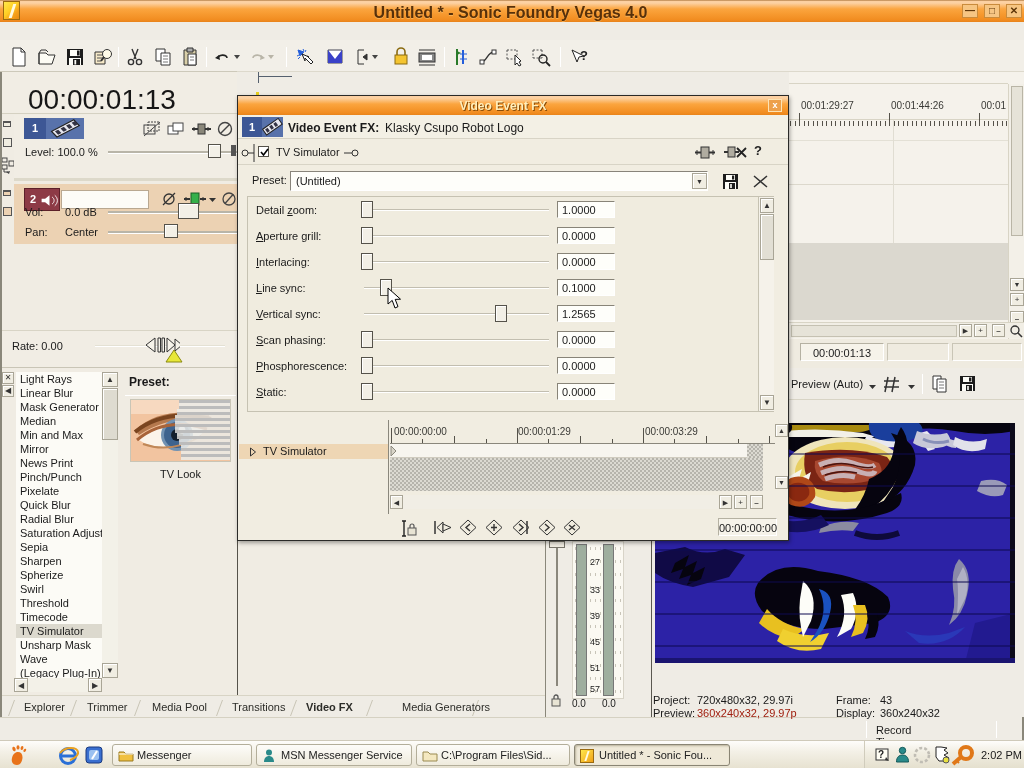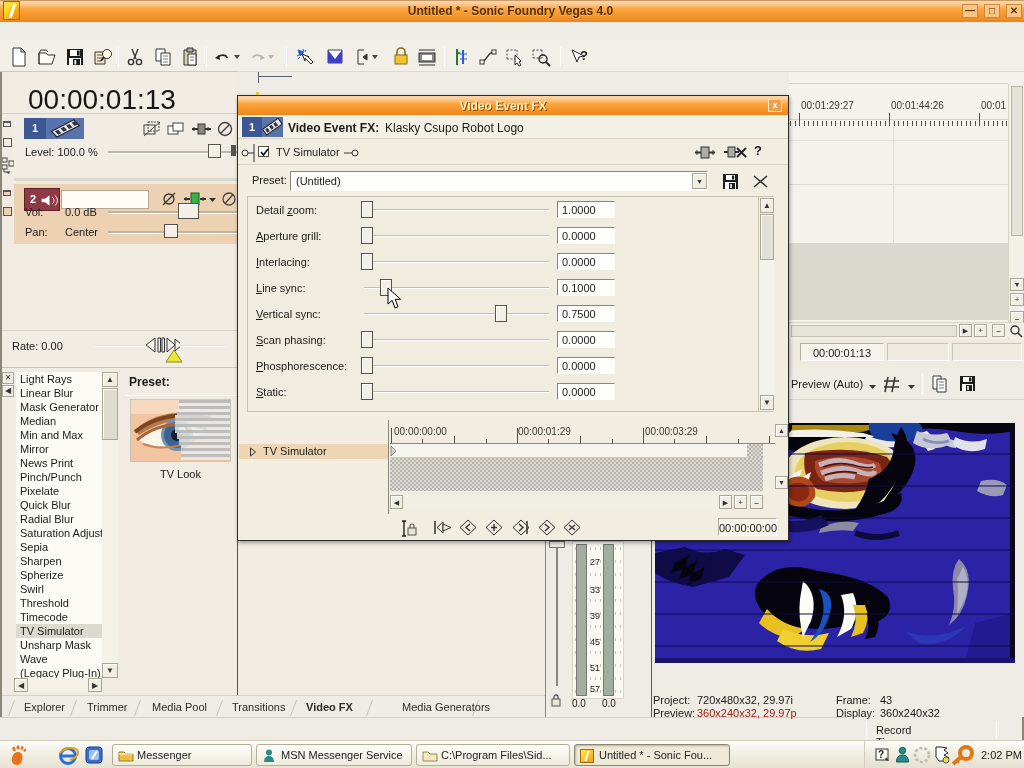--- a/index.html
+++ b/index.html
@@ -1,19 +1,19 @@
 <!DOCTYPE html>
 <html><head><meta charset="utf-8"><style>
 *{margin:0;padding:0;box-sizing:border-box;}
 html,body{width:1024px;height:768px;overflow:hidden;}
 body{font-family:"Liberation Sans",sans-serif;font-size:11px;color:#1a1a1a;background:#efece5;position:relative;}
 .abs{position:absolute;}
 
 #titlebar{left:0;top:0;width:1024px;height:22px;background:linear-gradient(#9a6428 0,#fccfa0 1px,#fcd2a4 3px,#fba53f 9px,#f79a30 14px,#f18c20 20px,#e8831a 22px);}
-#titlebar .ttext{position:absolute;left:0;right:46px;top:4px;text-align:center;font-weight:bold;font-size:12px;color:#57300a;text-shadow:0 1px 0 rgba(255,200,120,.55);padding-left:43px;}
+#titlebar .ttext{position:absolute;left:0;right:46px;top:4px;text-align:center;font-weight:bold;font-size:16px;color:#57300a;text-shadow:0 1px 0 rgba(255,200,120,.55);padding-left:43px;}
 .wbtn{position:absolute;top:4px;width:16px;height:14px;background:#f6c583;border:1px solid #c98b3c;color:#5c3408;font-weight:bold;font-size:10px;line-height:11px;text-align:center;}
 #appicon{position:absolute;left:3px;top:1px;width:17px;height:19px;background:linear-gradient(135deg,#ffe84a 0%,#ffcf25 45%,#f6a21a 70%,#e88b10 100%);border:1px solid #9a6a10;}
 #appicon:after{content:"";position:absolute;left:7px;top:2px;width:3px;height:14px;background:#fffbe0;transform:skewX(-18deg);}
 
 #menubar{left:0;top:22px;width:1024px;height:20px;background:#f2efe8;color:#4a4a45;margin-top:18px;}
 #menubar span{position:absolute;top:5px;}
 
 #toolbar{left:0;top:42px;width:1024px;height:30px;background:#f2efe8;border-bottom:1px solid #cdc9ba;}
 .tbi{position:absolute;top:4px;width:22px;height:22px;}
 .tsep{position:absolute;top:5px;width:1px;height:20px;background:#cdc9bb;border-right:1px solid #fff;}
@@ -704,21 +704,21 @@
     <div class="srow" style="top:78px;">
         <span class="lbl"><u>L</u>ine sync:</span>
         <div class="track"></div>
         <div class="hnd" style="left:132px;"></div>
         <div class="val">0.1000</div>
       </div>
     <div class="srow" style="top:104px;">
         <span class="lbl"><u>V</u>ertical sync:</span>
         <div class="track"></div>
         <div class="hnd" style="left:247px;"></div>
-        <div class="val">0.7500</div>
+        <div class="val">1.2565</div>
       </div>
     <div class="srow" style="top:130px;">
         <span class="lbl"><u>S</u>can phasing:</span>
         <div class="track"></div>
         <div class="hnd" style="left:113px;"></div>
         <div class="val">0.0000</div>
       </div>
     <div class="srow" style="top:156px;">
         <span class="lbl"><u>P</u>hosphorescence:</span>
         <div class="track"></div>

